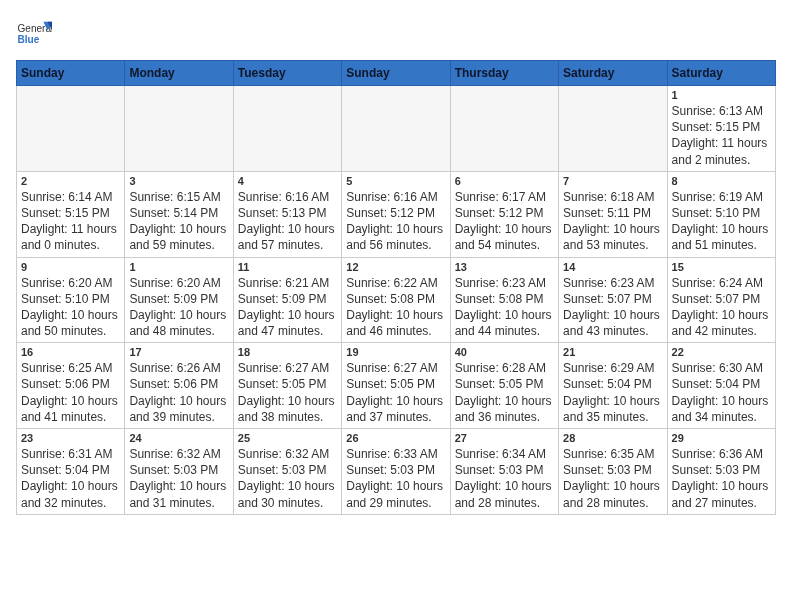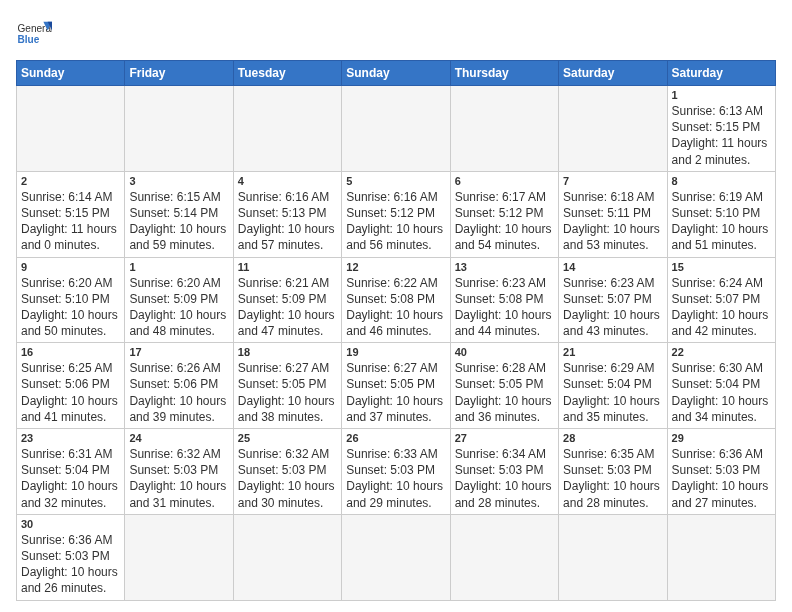--- a/index.html
+++ b/index.html
@@ -42,21 +42,21 @@
       font-size: 14px;
       color: #555;
     }
     .calendar {
       width: 100%;
       border-collapse: collapse;
       border: 1px solid #ccc;
     }
     .calendar th {
       background-color: #3575c6;
-      color: #ffffff;
+      color: #0f172a;
       font-size: 12px;
       font-weight: bold;
       padding: 5px 4px;
       text-align: left;
       border: 1px solid #2a5eaa;
     }
     .calendar td {
       width: calc(100%/7);
       vertical-align: top;
       border: 1px solid #ccc;
@@ -102,21 +102,21 @@
     <div class="title-block">
       <div class="month-title"></div>
       <div class="location"></div>
     </div>
   </div>
 
   <table class="calendar">
     <thead>
       <tr>
       <th>Sunday</th>
-          <th>Friday</th>
+          <th>Monday</th>
           <th>Tuesday</th>
           <th>Sunday</th>
           <th>Thursday</th>
           <th>Saturday</th>
           <th>Saturday</th>
         </tr>
     </thead>
     <tbody id="calendar-body">
     <tr>
           <td class="empty"></td>
@@ -243,27 +243,15 @@
           </td>
           <td>
             <span class="day-num">28</span>
             <div class="day-info">Sunrise: 6:35 AM<br>Sunset: 5:03 PM<br>Daylight: 10 hours and 28 minutes.</div>
           </td>
           <td>
             <span class="day-num">29</span>
             <div class="day-info">Sunrise: 6:36 AM<br>Sunset: 5:03 PM<br>Daylight: 10 hours and 27 minutes.</div>
           </td>
         </tr>
-        <tr class="last-row">
-          <td>
-            <span class="day-num">30</span>
-            <div class="day-info">Sunrise: 6:36 AM<br>Sunset: 5:03 PM<br>Daylight: 10 hours and 26 minutes.</div>
-          </td>
-          <td class="empty"></td>
-          <td class="empty"></td>
-          <td class="empty"></td>
-          <td class="empty"></td>
-          <td class="empty"></td>
-          <td class="empty"></td>
-        </tr>
       </tbody>
   </table>
 </div>
 
 </body></html>

